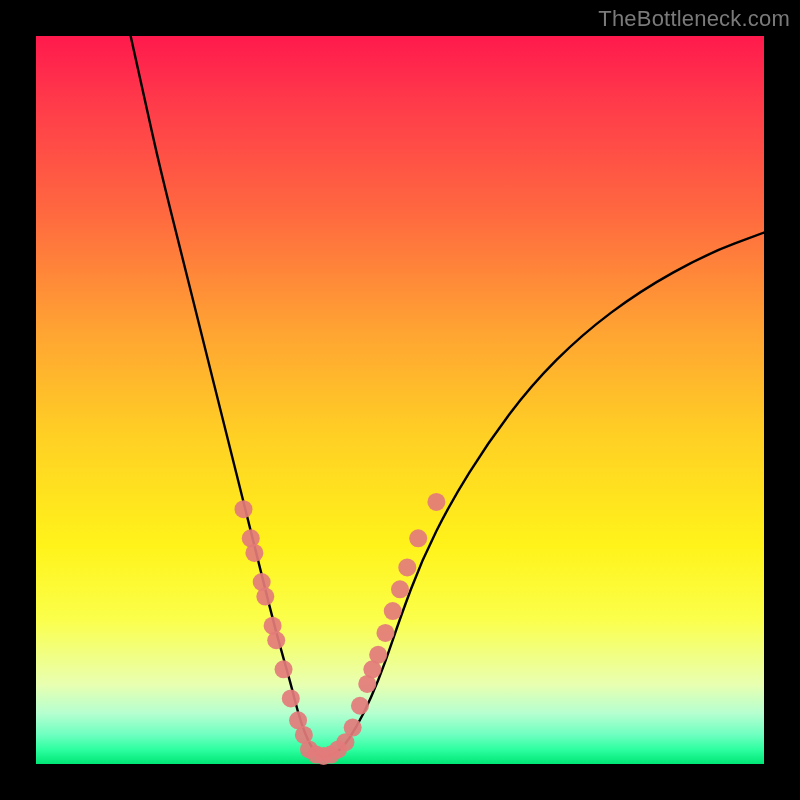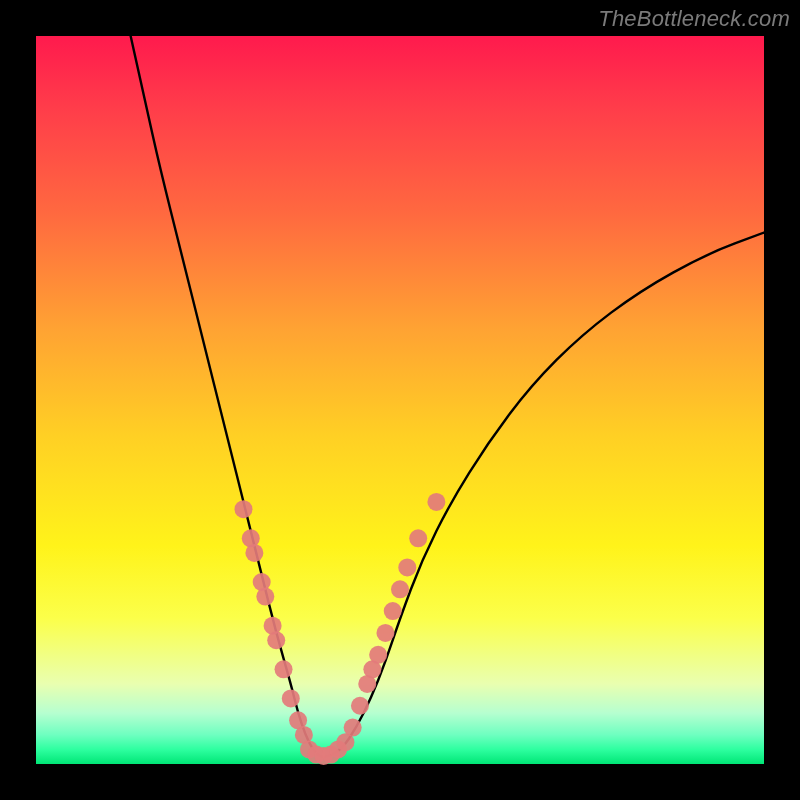--- a/index.html
+++ b/index.html
@@ -11,21 +11,20 @@
     overflow: hidden;
     font-family: Arial, Helvetica, sans-serif;
   }
   .frame {
     position: absolute;
     top: 0;
     left: 0;
     width: 800px;
     height: 800px;
     background: #000;
-    font-style: italic;
   }
   .plot-area {
     position: absolute;
     top: 36px;
     left: 36px;
     width: 728px;
     height: 728px;
     background: linear-gradient(to bottom,
       #ff1a4d 0%,
       #ff3d4a 10%,

